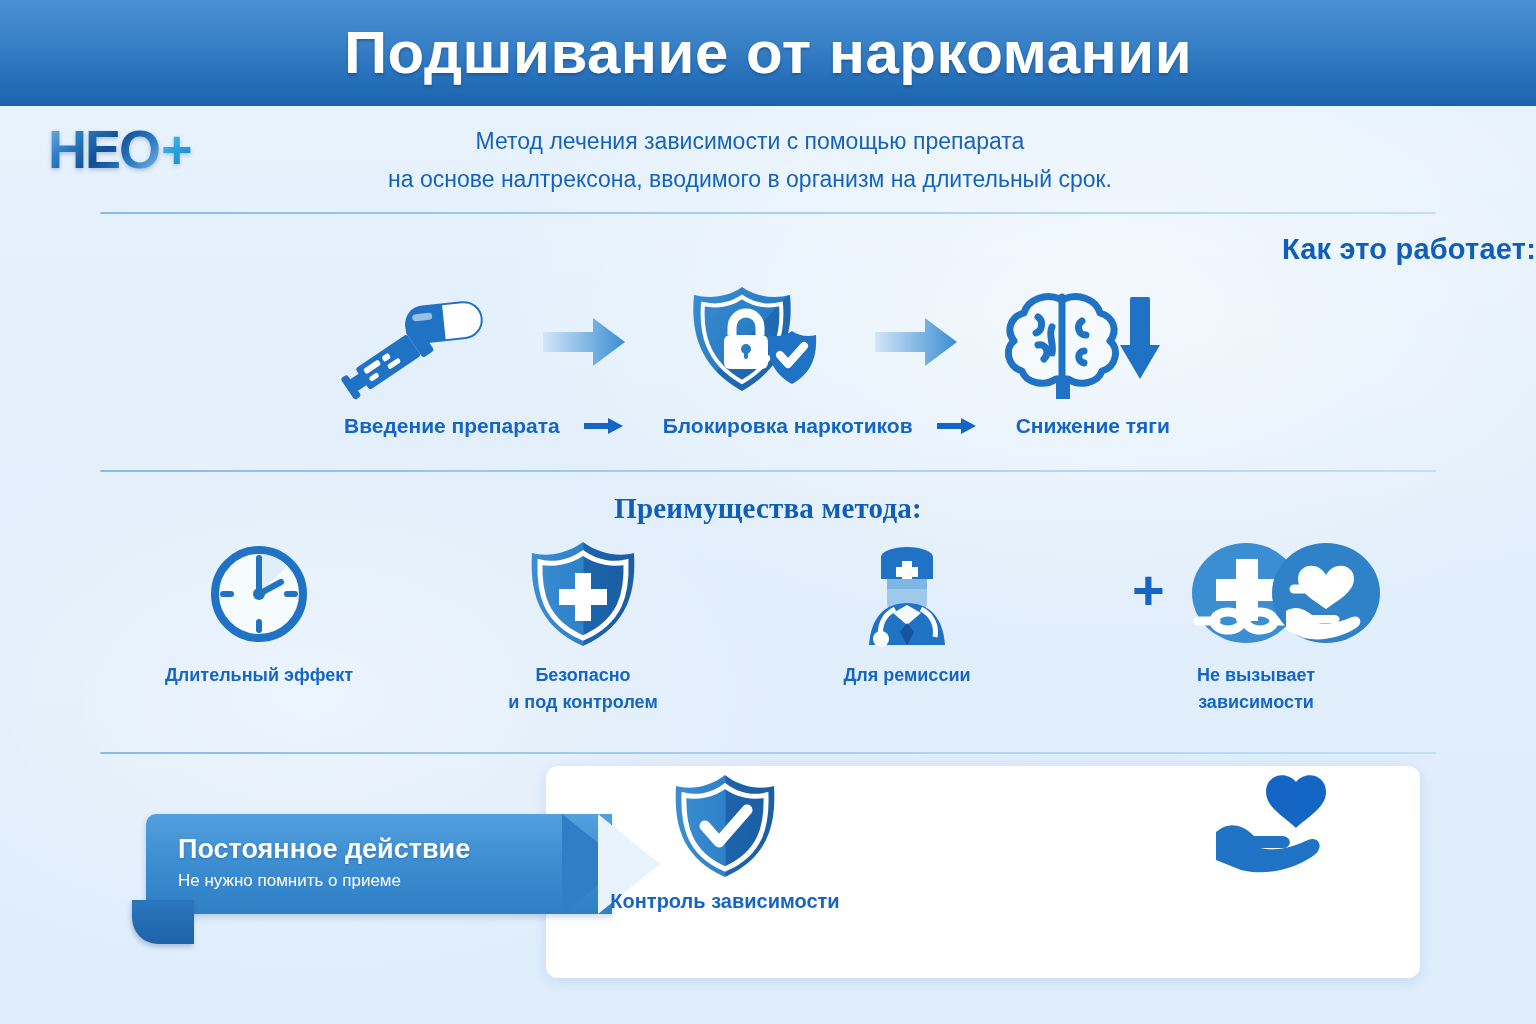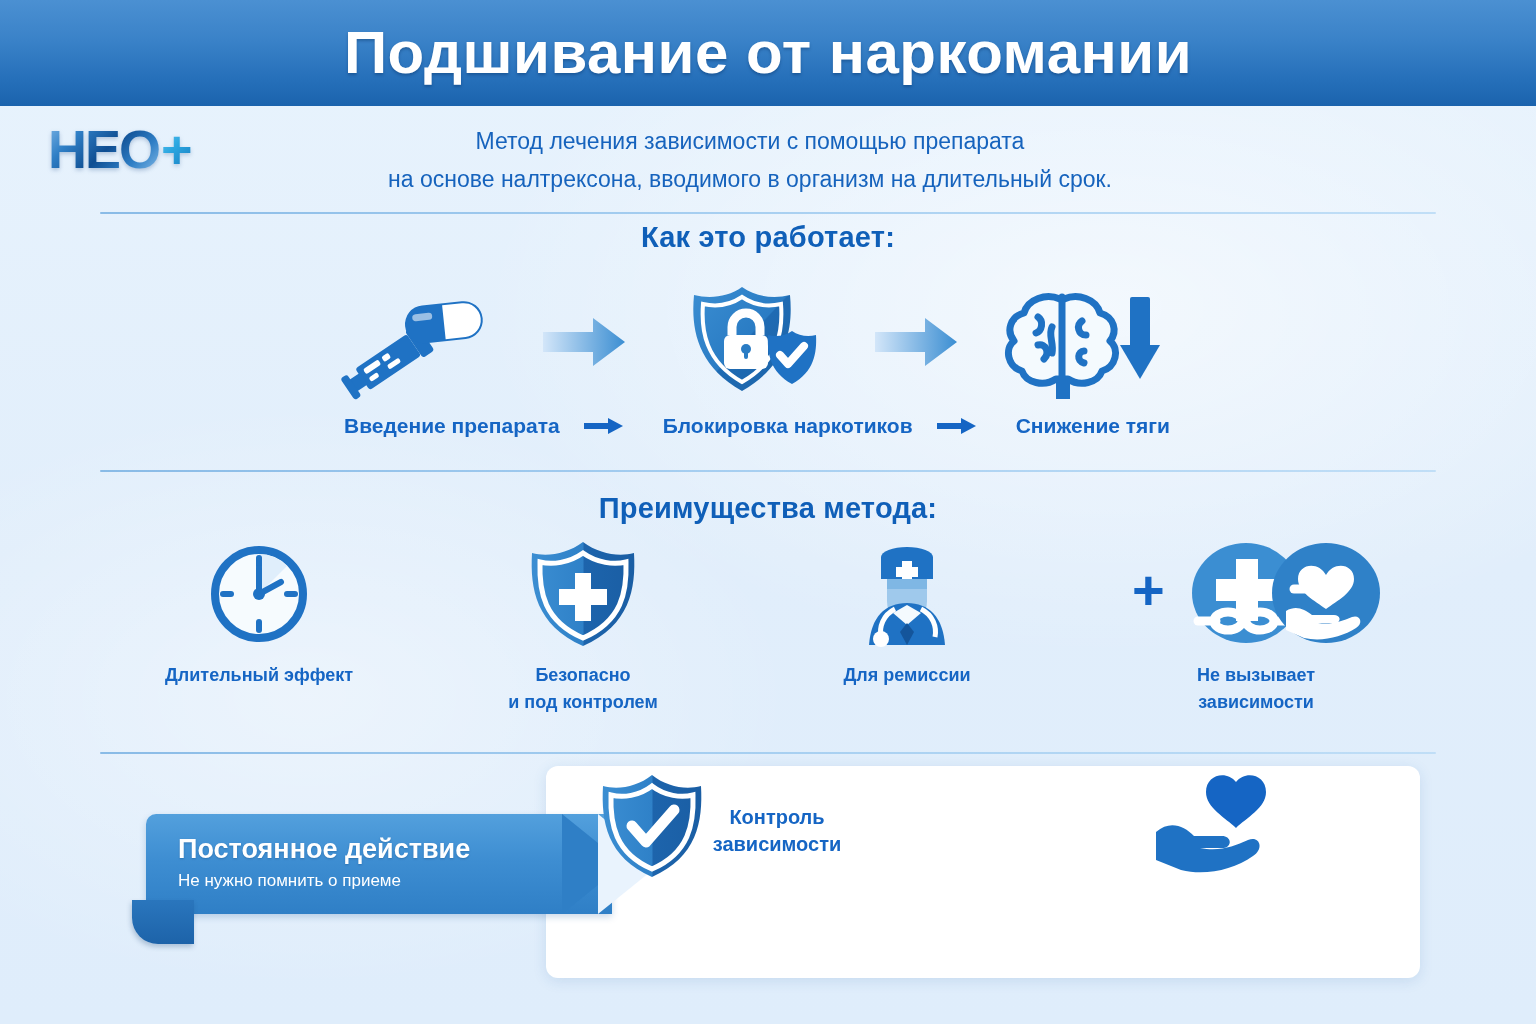--- a/index.html
+++ b/index.html
@@ -61,22 +61,22 @@
   }
   .divider.d1{top:212px;}
   .divider.d2{top:470px;}
   .divider.d3{top:752px;}
 
   
   .sec-head{
     position:absolute;width:1536px;text-align:center;
     color:#0f5fb8;font-size:29px;font-weight:bold;letter-spacing:.2px;
   }
-  .sec-head.h1{top:221px;}
-  .sec-head.h2{top:492px;}
+  .sec-head.h1{top:233px;text-align:right;}
+  .sec-head.h2{top:492px;font-family:Liberation Serif, serif;}
 
   
   .flow{
     position:absolute;left:330px;top:282px;width:840px;height:120px;
     display:flex;align-items:center;justify-content:space-between;
   }
   .flow-icon{width:175px;height:118px;display:flex;align-items:center;justify-content:center;}
   .flow-arrow{width:92px;height:58px;display:flex;align-items:center;justify-content:center;}
 
   .flow-labels{
@@ -107,21 +107,21 @@
   .bottom{position:absolute;left:0;top:760px;width:1536px;height:230px;}
   .white-card{
     position:absolute;left:546px;top:6px;width:874px;height:212px;
     background:#ffffff;border-radius:12px;
     box-shadow:0 3px 14px rgba(30,90,160,.13);
   }
   .card-items{
     position:absolute;left:600px;top:14px;width:800px;height:196px;
     display:flex;align-items:flex-start;justify-content:space-between;
   }
-  .card-item{width:250px;display:flex;flex-direction:row;align-items:center;}
+  .card-item{width:250px;display:flex;flex-direction:column;align-items:center;}
   .card-item .c-icon{height:104px;display:flex;align-items:center;justify-content:center;}
   .card-item .c-label{
     margin-top:10px;color:#1565c4;font-size:20px;font-weight:bold;
     text-align:center;line-height:27px;
   }
 
   
   .ribbon{position:absolute;left:132px;top:54px;width:500px;height:130px;}
   .ribbon-body{
     position:absolute;left:14px;top:0;width:466px;height:100px;

